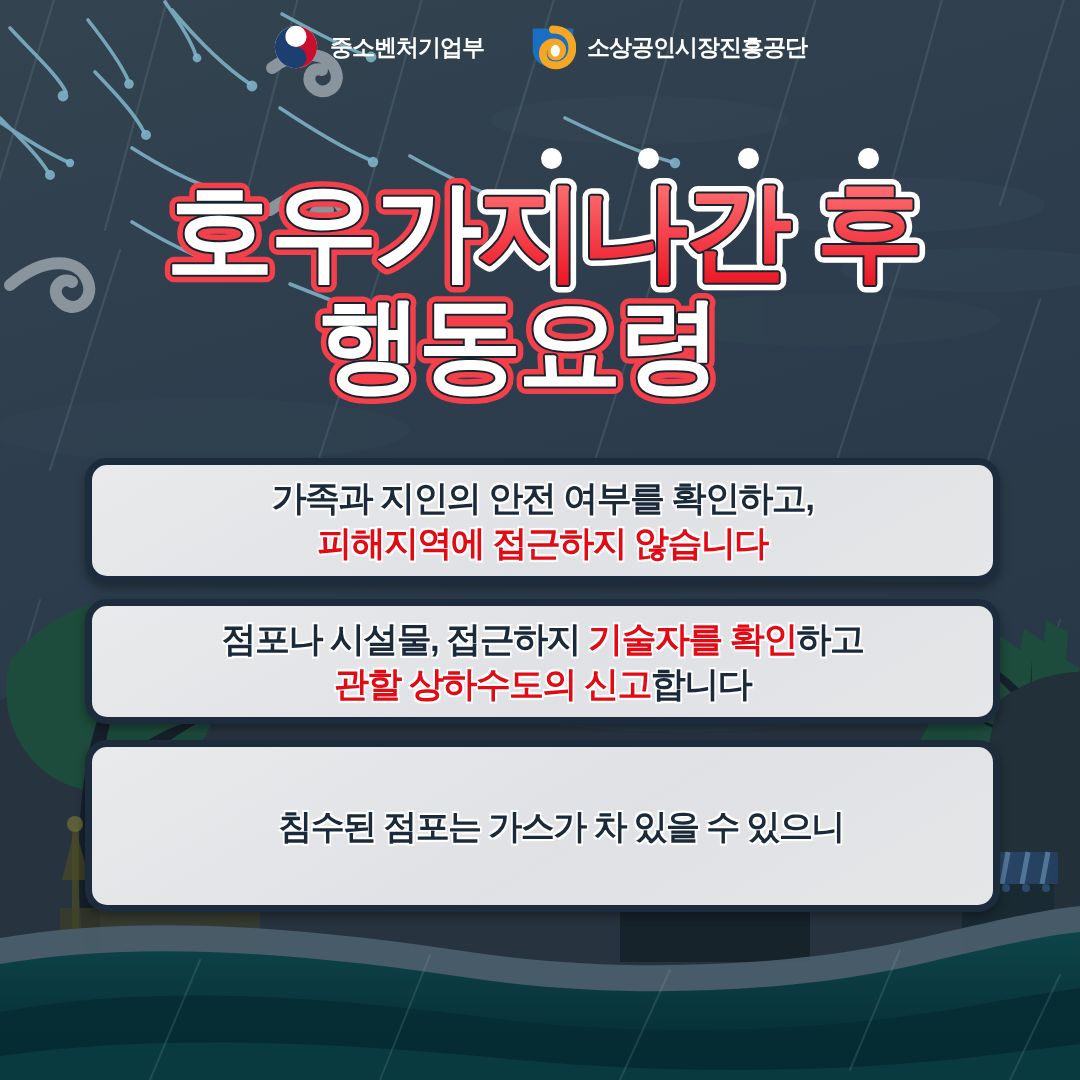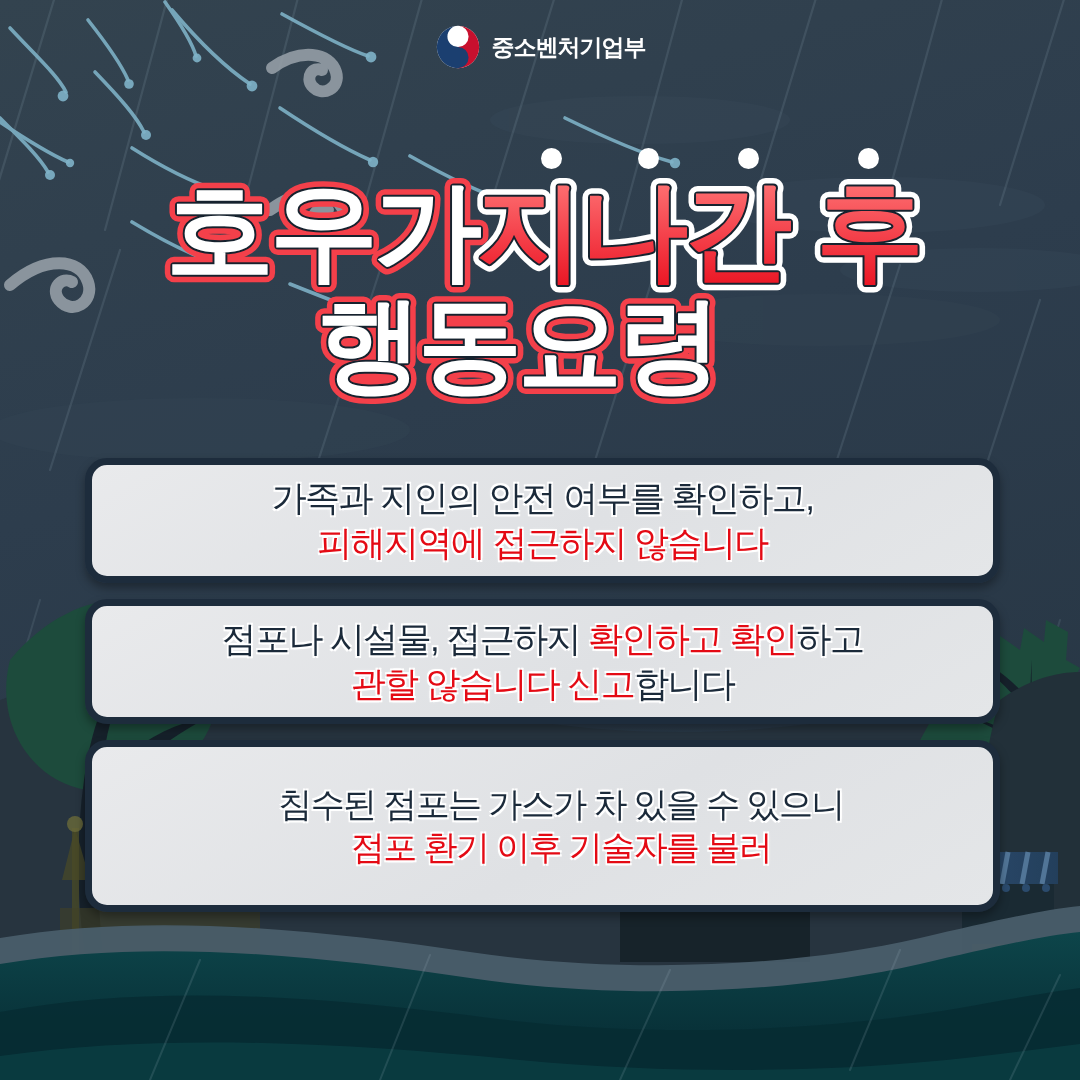--- a/index.html
+++ b/index.html
@@ -46,21 +46,21 @@
     border-radius:22px;
     box-shadow:0 5px 10px rgba(0,0,0,.34);
     display:flex; flex-direction:column; justify-content:center; align-items:center;
     text-align:center;
   }
   .card + .card { margin-top:16px; }
   .card-1 { height:125px; }
   .card-2 { height:125px; }
   .card-3 { height:172px;padding-left:37px; }
   .line {
-    font-size:35px; font-weight:normal; line-height:1.26; letter-spacing:-1.6px;
+    font-size:35px; font-weight:bold; line-height:1.26; letter-spacing:-1.6px;
     white-space:nowrap;
   }
   .line.l3 { font-size:34px; }
   .tx-dark {
     color:#1b2a3a;
     text-shadow:
       -1.6px -1.6px 0 #fff, 1.6px -1.6px 0 #fff,
       -1.6px  1.6px 0 #fff, 1.6px  1.6px 0 #fff,
        0 0 4px rgba(255,255,255,.9);
   }
@@ -244,20 +244,30 @@
     <div class="logo-group">
       <svg class="logo-mark" viewBox="0 0 100 100">
         <circle cx="50" cy="50" r="46" fill="#ffffff"></circle>
         <path d="M50,4 A46,46 0 0 1 50,96 A23,23 0 0 1 50,50 A23,23 0 0 0 50,4 Z" fill="#c8102e"></path>
         <path d="M50,96 A46,46 0 0 1 50,4 A23,23 0 0 0 50,50 A23,23 0 0 1 50,96 Z" fill="#1b3f70"></path>
         <circle cx="50" cy="27" r="10" fill="#ffffff"></circle>
       </svg>
       <span class="logo-text">중소벤처기업부</span>
     </div>
 
+    <div class="logo-group">
+      <svg class="logo-mark" viewBox="0 0 100 100">
+        <path d="M6,10 H94 V56 C94,80 74,94 50,94 C26,94 6,80 6,56 Z" fill="#1a6fc4"></path>
+        <path d="M50,12 C76,12 92,28 92,52 C92,74 76,90 56,90 C40,90 28,80 28,64
+                 C28,50 38,40 52,40 C62,40 70,47 70,57 C70,65 64,71 56,71
+                 C50,71 46,67 46,62 C46,58 49,55 53,55" fill="none" stroke="#f5a623" stroke-width="17" stroke-linecap="round"></path>
+        <ellipse cx="55" cy="58" rx="10" ry="13" fill="#ffffff"></ellipse>
+      </svg>
+      <span class="logo-text">소상공인시장진흥공단</span>
+    </div>
   </div>
 
   <div class="title-wrap">
 
     <div class="dots">
       <span class="dot" style="left:525px"></span>
       <span class="dot" style="left:622px"></span>
       <span class="dot" style="left:722px"></span>
       <span class="dot" style="left:842px"></span>
     </div>
@@ -297,30 +307,27 @@
       <div class="line">
         <span class="tx-dark">가족과 지인의 안전 여부를 확인하고,</span>
       </div>
       <div class="line">
         <span class="tx-red">피해지역에 접근하지 않습니다</span>
       </div>
     </div>
 
     <div class="card card-2">
       <div class="line">
-        <span class="tx-dark">점포나 시설물, 접근하지 </span><span class="tx-red">확인하고 확인</span><span class="tx-dark">하고</span>
+        <span class="tx-dark">점포나 시설물, 접근하지 </span><span class="tx-red">기술자를 확인</span><span class="tx-dark">하고</span>
       </div>
       <div class="line">
-        <span class="tx-red">관할 않습니다 신고</span><span class="tx-dark">합니다</span>
+        <span class="tx-red">관할 상하수도의 신고</span><span class="tx-dark">합니다</span>
       </div>
     </div>
 
     <div class="card card-3">
       <div class="line l3">
         <span class="tx-dark">침수된 점포는 가스가 차 있을 수 있으니</span>
       </div>
-      <div class="line l3">
-        <span class="tx-red">점포 환기 이후 기술자를 불러</span>
-      </div>
     </div>
   </div>
 
 </div>
 
 </body></html>

